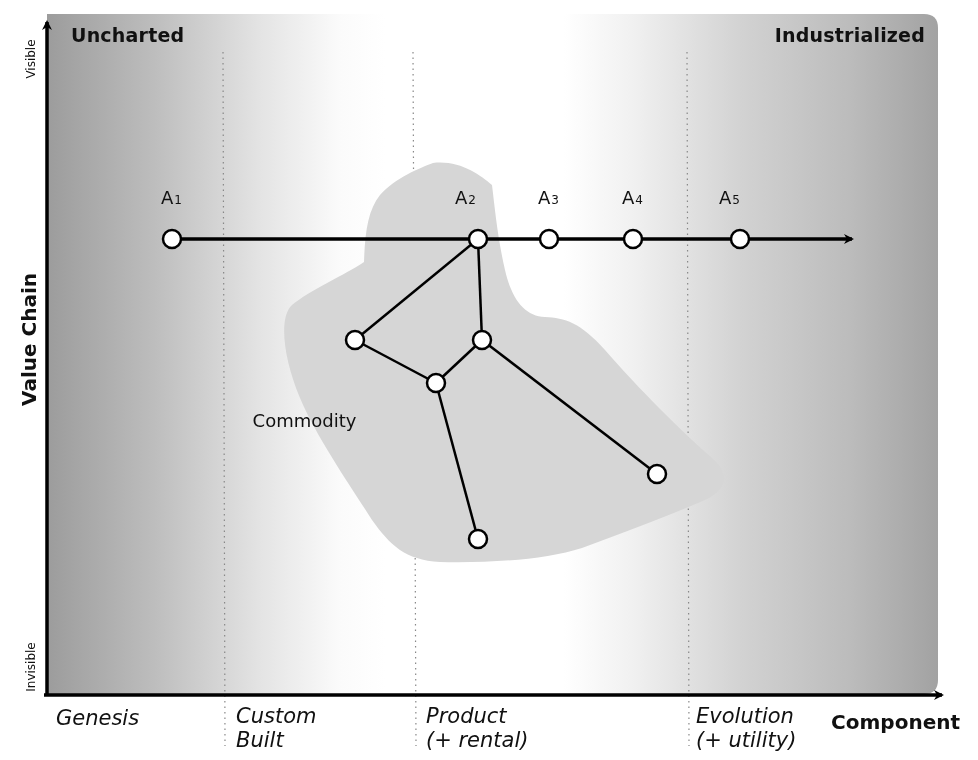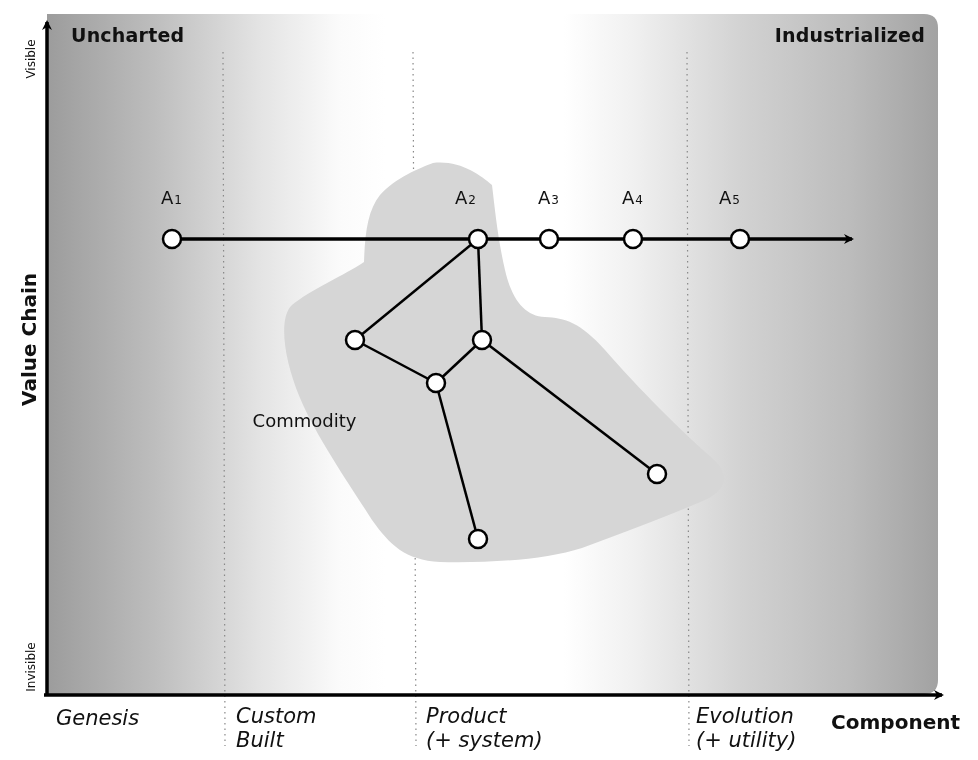--- a/index.html
+++ b/index.html
@@ -109,20 +109,20 @@
 
 <div class="lbl phase" style="left:56px; top:706px;">
   <div>Genesis</div>
 </div>
 <div class="lbl phase" style="left:236px; top:704px;">
   <div>Custom</div>
   <div>Built</div>
 </div>
 <div class="lbl phase" style="left:426px; top:704px;">
   <div>Product</div>
-  <div>(+ system)</div>
+  <div>(+ rental)</div>
 </div>
 <div class="lbl phase" style="left:696px; top:704px;">
   <div>Evolution</div>
   <div>(+ utility)</div>
 </div>
 
 <div class="lbl axis-title" style="right:18px; top:710px;">Component</div>
 
 </body></html>

